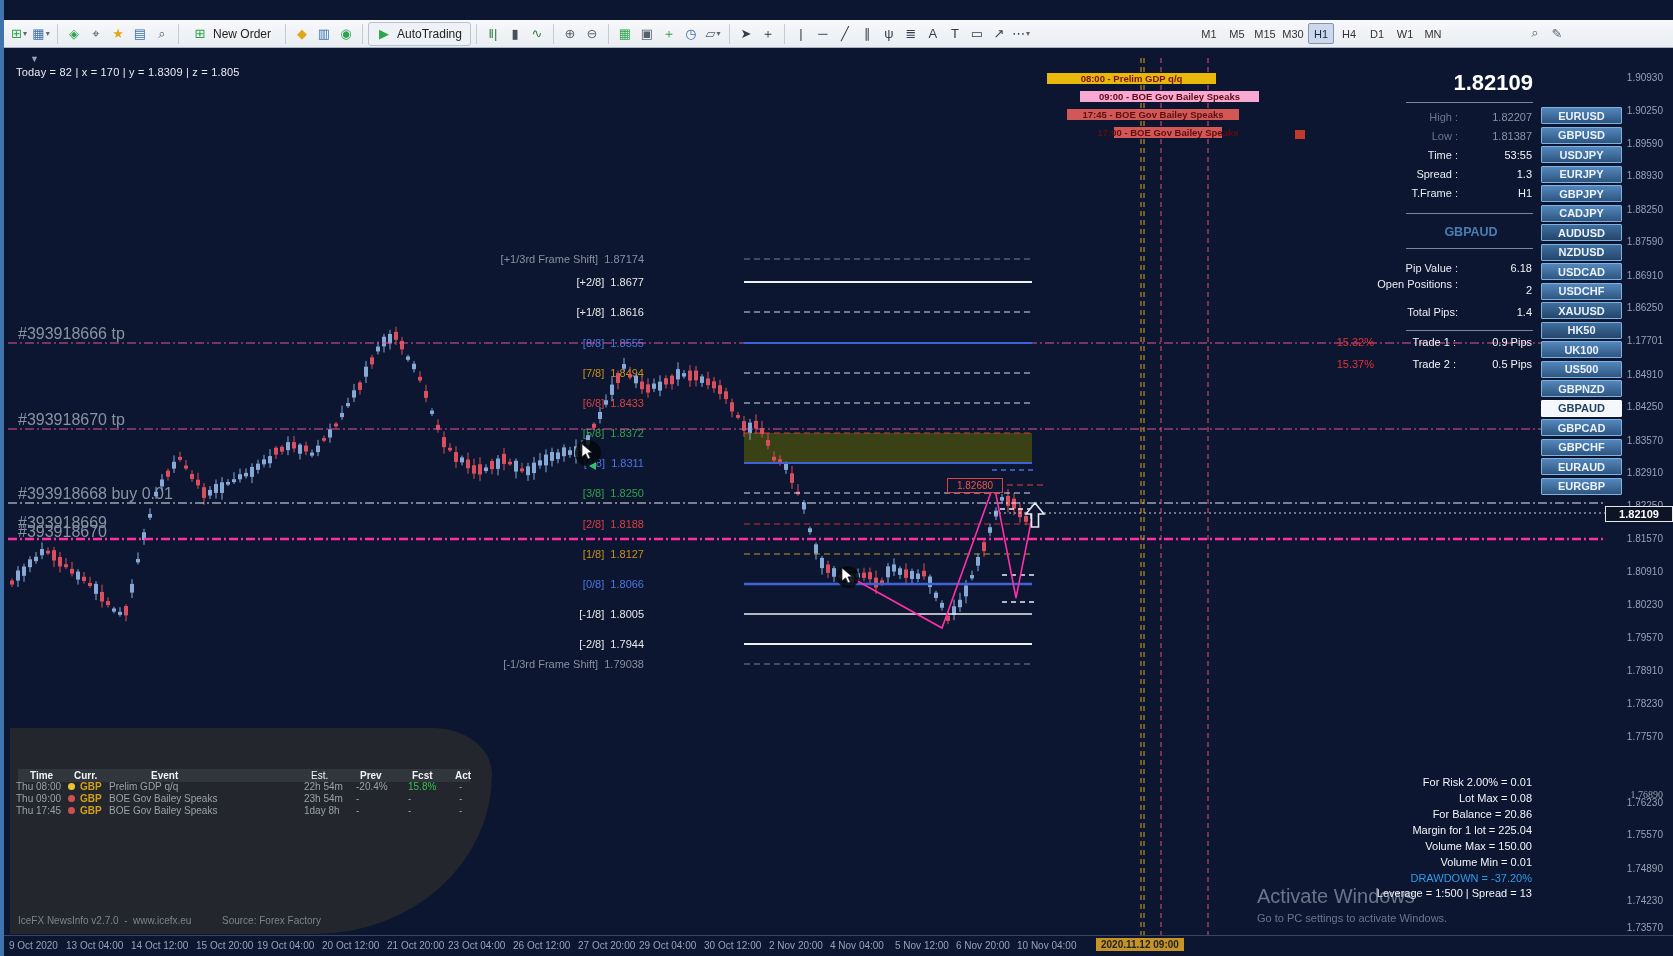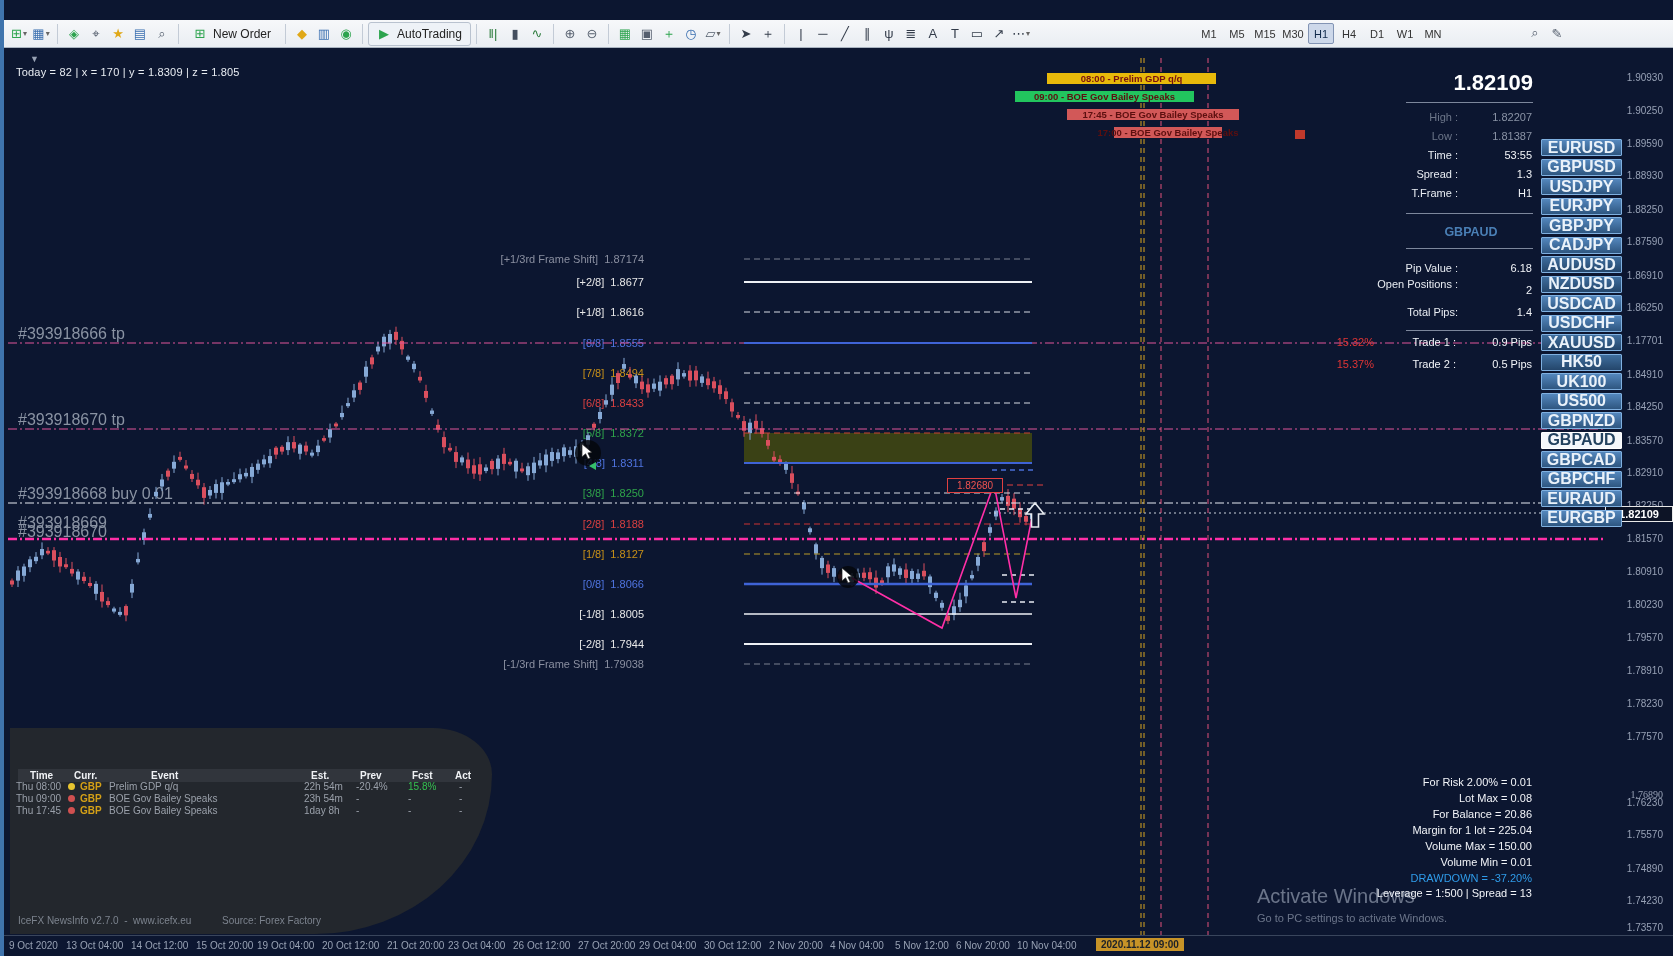--- a/index.html
+++ b/index.html
@@ -41,22 +41,22 @@
   .time-strip{left:0;top:935px;width:1673px;height:21px;border-top:1px solid #39455c;z-index:5;}
   .time-label{position:absolute;top:4px;font-size:10px;color:#98a2b4;white-space:nowrap;}
   .time-highlight{position:absolute;top:2px;height:13px;background:#c79327;color:#1c2128;font-size:10px;font-weight:bold;
                   display:flex;align-items:center;padding:0 5px;}
   
   .panel-big{left:1404px;top:70px;width:125px;font-size:22px;font-weight:bold;color:#fff;text-align:right;z-index:7;}
   .panel-row-label{font-size:11px;text-align:right;transform:translateY(-6px);z-index:7;}
   .panel-row-value{font-size:11px;text-align:right;transform:translateY(-6px);z-index:7;}
   .panel-hr{height:1px;background:#7d879c;z-index:7;}
   .sym-btn{left:1537px;width:79px;height:15px;display:flex;align-items:center;justify-content:center;
-           font-size:16px;font-weight:bold;color:#eaf2fa;background:linear-gradient(#5487bd,#2e5680);
-           border:1px solid #7fb0e0;border-radius:1px;z-index:9;margin-top:32px;}
+           font-size:11px;font-weight:bold;color:#eaf2fa;background:linear-gradient(#5487bd,#2e5680);
+           border:1px solid #7fb0e0;border-radius:1px;z-index:9;}
   .sym-btn.dark{background:linear-gradient(#3f6e9e,#24466b);}
   .sym-btn.selected{background:#f4f7fb;color:#23425f;border-color:#ffffff;}
   
   .blob{left:6px;top:728px;width:482px;height:206px;background:#23272d;
         border-radius:0 70px 210px 0 / 0 55px 190px 0;z-index:4;}
   .tbl-header{left:14px;top:769px;width:452px;height:13px;background:#31353c;z-index:5;}
   .tbl-cell{position:absolute;font-size:10px;white-space:nowrap;z-index:6;}
   .dot{position:absolute;width:7px;height:7px;border-radius:50%;z-index:6;}
   .credit{font-size:10px;color:#7c838e;z-index:6;white-space:pre;}
   .info-line{font-size:11px;color:#f2f4f8;text-align:right;width:280px;z-index:7;transform:translateY(-6px);}
@@ -525,21 +525,21 @@
       <path d="M592 462 l-7 4 l7 4 Z" fill="#35c06a"></path>
       <circle cx="844" cy="577" r="11" fill="#05070c" opacity="0.85"></circle>
       <path d="M838 568 l0 13 l3.6 -3.2 l2.4 5.2 l2.3 -1 l-2.4 -5.1 l4.1 -0.4 Z" fill="#fff" stroke="#222" stroke-width="0.7"></path>
     </svg>
 
   <div class="abs status-caret">▼</div>
   <div class="abs status-line">Today = 82    |    x = 170    |    y = 1.8309    |    z = 1.805</div>
 
   <div id="overlays">
       <div class="abs banner" style="left: 1043px; top: 73px; width: 169px; background: rgb(232, 185, 10); color: rgb(122, 16, 16);">08:00 - Prelim GDP q/q</div>
-      <div class="abs banner" style="left: 1011px; top: 91px; width: 179px; background: #22c55e; color: rgb(92, 15, 15);">09:00 - BOE Gov Bailey Speaks</div>
+      <div class="abs banner" style="left: 1076px; top: 91px; width: 179px; background: #f9a8d4; color: rgb(92, 15, 15);">09:00 - BOE Gov Bailey Speaks</div>
       <div class="abs banner" style="left: 1063px; top: 109px; width: 172px; background: rgb(210, 88, 88); color: rgb(92, 15, 15);">17:45 - BOE Gov Bailey Speaks</div>
       <div class="abs banner" style="left: 1110px; top: 127px; width: 108px; background: rgb(210, 88, 88); color: rgb(92, 15, 15);">17:00 - BOE Gov Bailey Speaks</div>
       <div class="abs panel-row-label" style="left: 1330px; top: 117px; width: 124px; color: rgb(108, 118, 137);">High :</div>
       <div class="abs panel-row-value" style="left: 1460px; top: 117px; width: 68px; color: rgb(138, 147, 165);">1.82207</div>
       <div class="abs panel-row-label" style="left: 1330px; top: 136px; width: 124px; color: rgb(108, 118, 137);">Low :</div>
       <div class="abs panel-row-value" style="left: 1460px; top: 136px; width: 68px; color: rgb(138, 147, 165);">1.81387</div>
       <div class="abs panel-row-label" style="left: 1330px; top: 155px; width: 124px; color: rgb(232, 236, 242);">Time :</div>
       <div class="abs panel-row-value" style="left: 1460px; top: 155px; width: 68px; color: rgb(242, 244, 248);">53:55</div>
       <div class="abs panel-row-label" style="left: 1330px; top: 174px; width: 124px; color: rgb(232, 236, 242);">Spread :</div>
       <div class="abs panel-row-value" style="left: 1460px; top: 174px; width: 68px; color: rgb(242, 244, 248);">1.3</div>
@@ -627,21 +627,21 @@
       <div class="abs scale-label" style="top: 835px;">1.75570</div>
       <div class="abs scale-label" style="top: 869px;">1.74890</div>
       <div class="abs scale-label" style="top: 901px;">1.74230</div>
       <div class="abs scale-label" style="top: 928px;">1.73570</div>
       <div class="abs cp-box" style="top: 506px;">1.82109</div>
       <div class="abs blob"></div>
       <div class="abs tbl-header"></div>
       <div class="tbl-cell" style="left: 26px; top: 770px; color: rgb(240, 242, 245); font-weight: bold;">Time</div>
       <div class="tbl-cell" style="left: 70px; top: 770px; color: rgb(240, 242, 245); font-weight: bold;">Curr.</div>
       <div class="tbl-cell" style="left: 147px; top: 770px; color: rgb(240, 242, 245); font-weight: bold;">Event</div>
-      <div class="tbl-cell" style="left: 307px; top: 770px; color: rgb(240, 242, 245); font-weight: bold;">Est.</div>
+      <div class="tbl-cell" style="left: 307px; top: 770px; color: rgb(240, 242, 245); font-weight: normal;">Est.</div>
       <div class="tbl-cell" style="left: 356px; top: 770px; color: rgb(240, 242, 245); font-weight: bold;">Prev</div>
       <div class="tbl-cell" style="left: 408px; top: 770px; color: rgb(240, 242, 245); font-weight: bold;">Fcst</div>
       <div class="tbl-cell" style="left: 451px; top: 770px; color: rgb(240, 242, 245); font-weight: bold;">Act</div>
       <div class="tbl-cell" style="left: 12px; top: 781px; color: rgb(154, 160, 170);">Thu  08:00</div>
       <div class="tbl-cell" style="left: 76px; top: 781px; color: rgb(212, 160, 23); font-weight: bold;">GBP</div>
       <div class="tbl-cell" style="left: 105px; top: 781px; color: rgb(154, 160, 170);">Prelim GDP q/q</div>
       <div class="tbl-cell" style="left: 300px; top: 781px; color: rgb(154, 160, 170);">22h 54m</div>
       <div class="tbl-cell" style="left: 352px; top: 781px; color: rgb(154, 160, 170);">-20.4%</div>
       <div class="tbl-cell" style="left: 404px; top: 781px; color: rgb(53, 192, 80);">15.8%</div>
       <div class="tbl-cell" style="left: 455px; top: 781px; color: rgb(154, 160, 170);">-</div>

